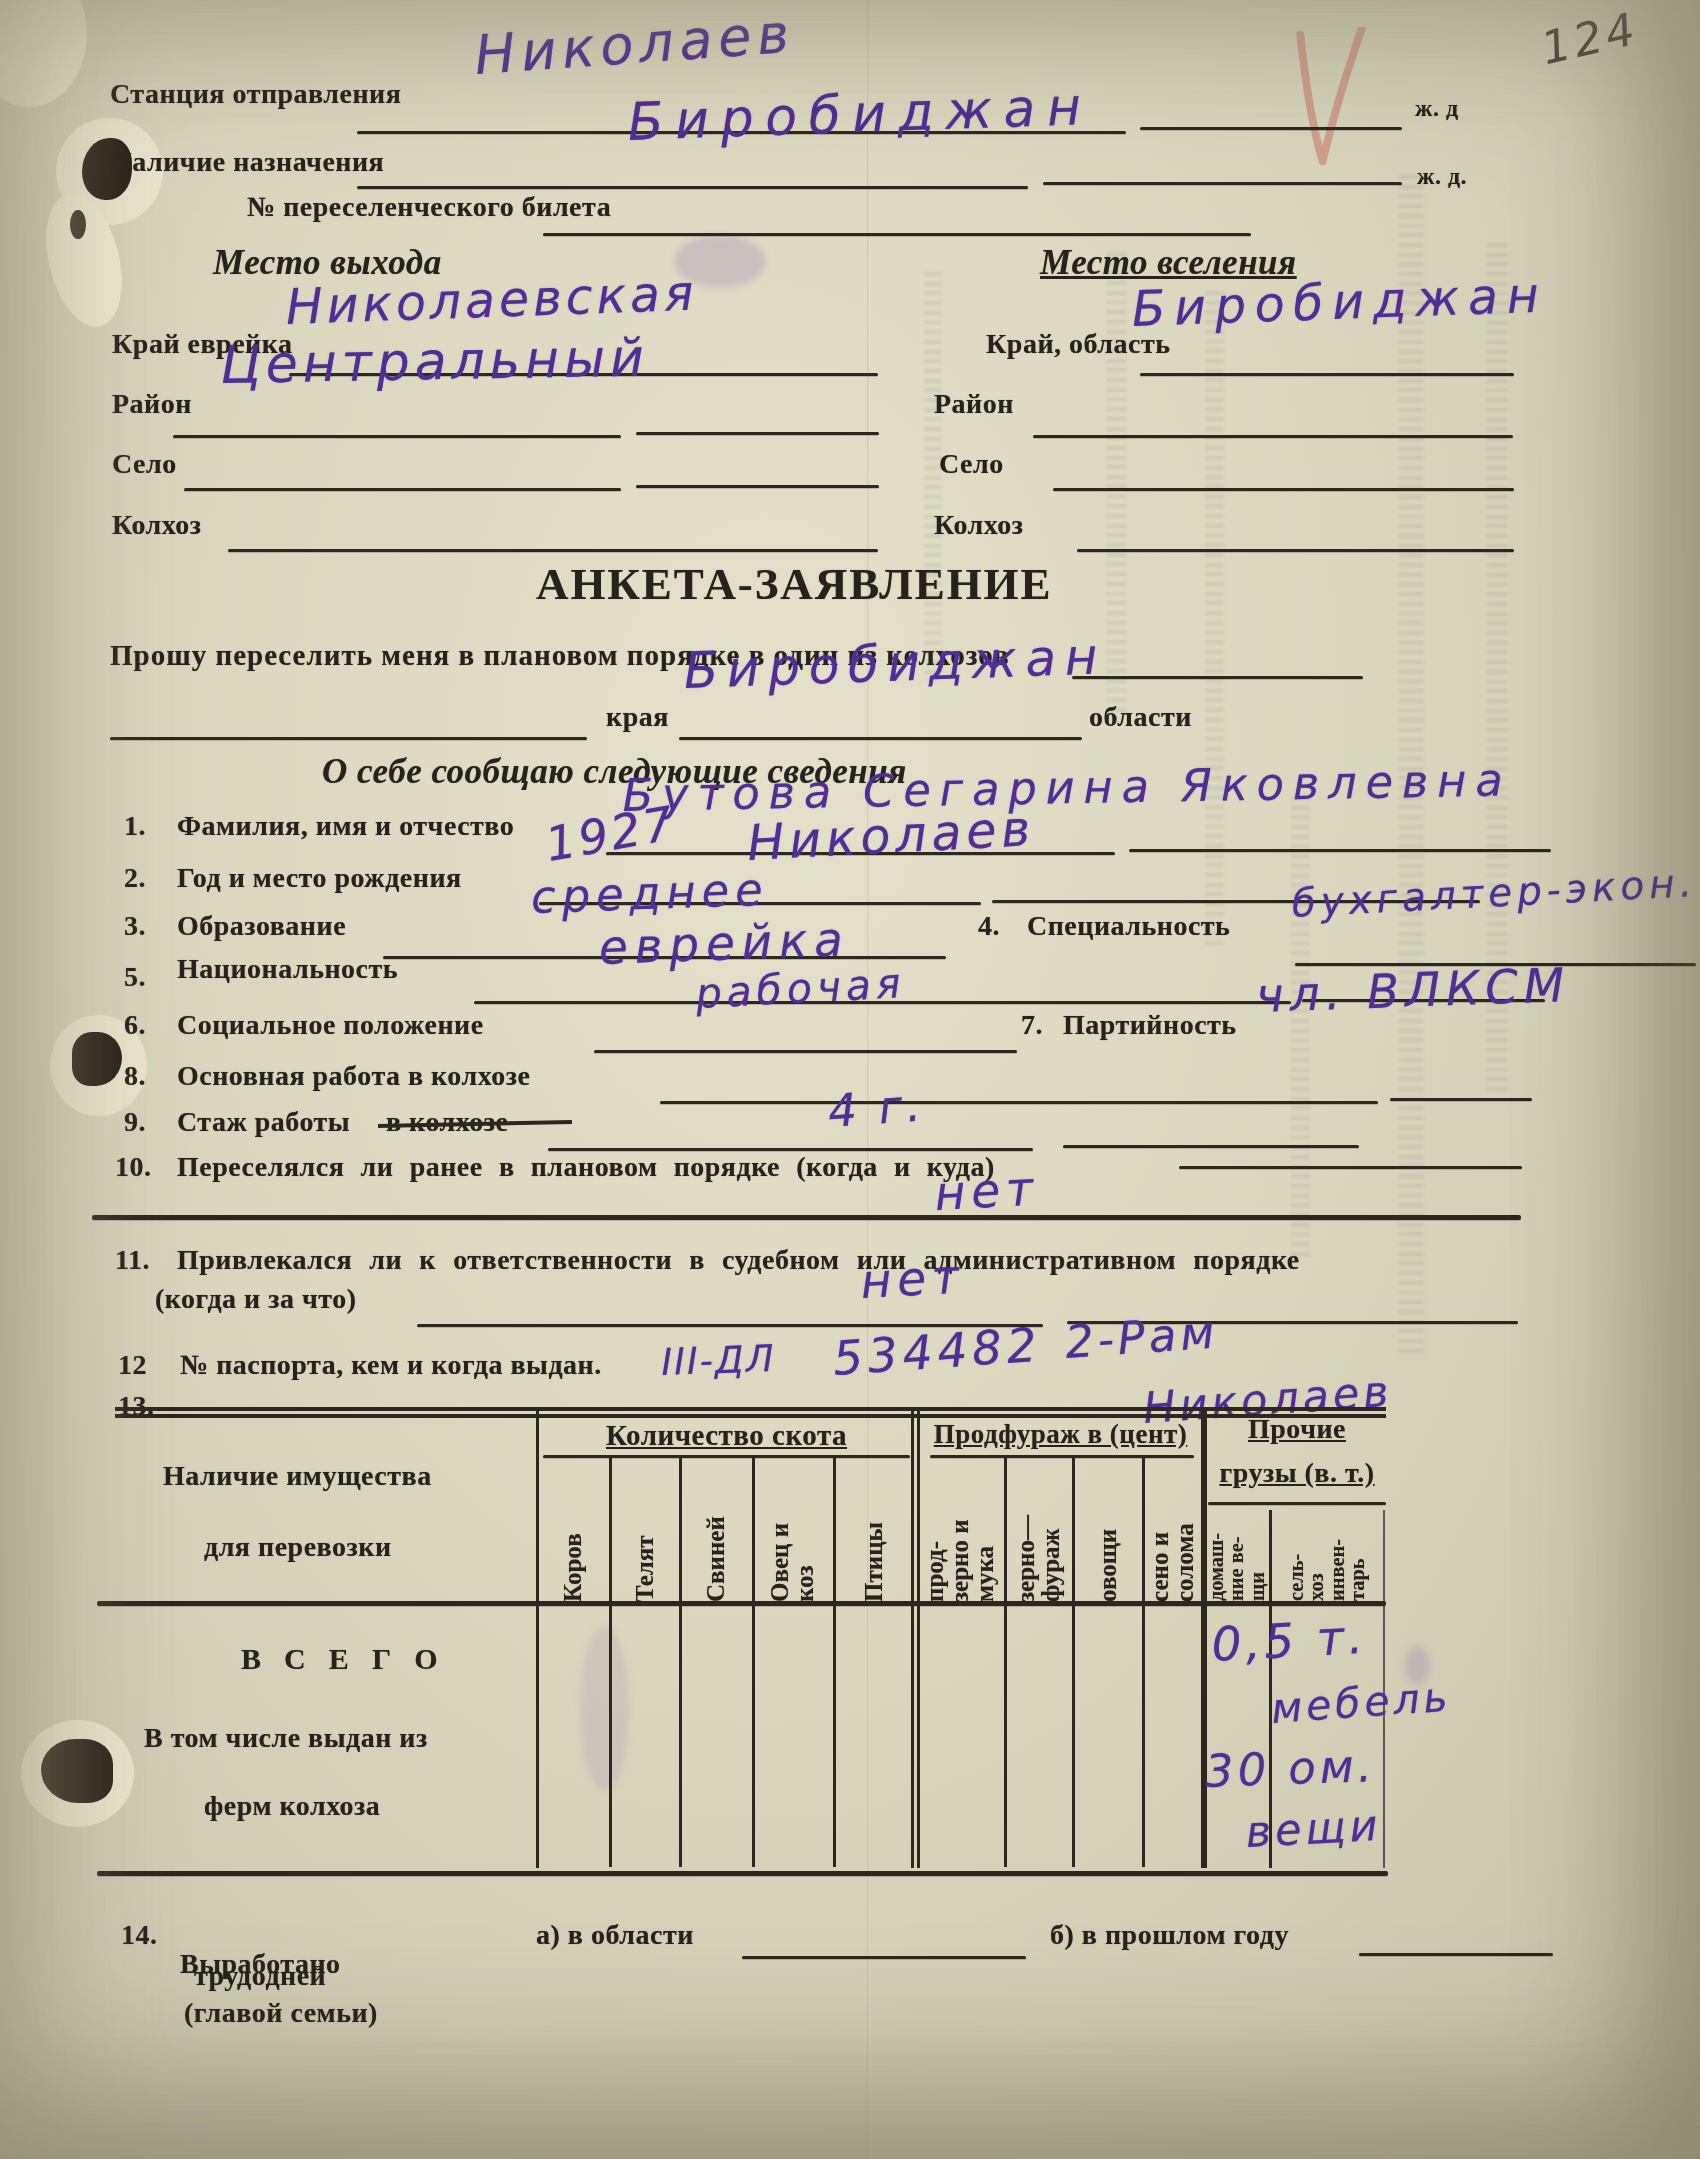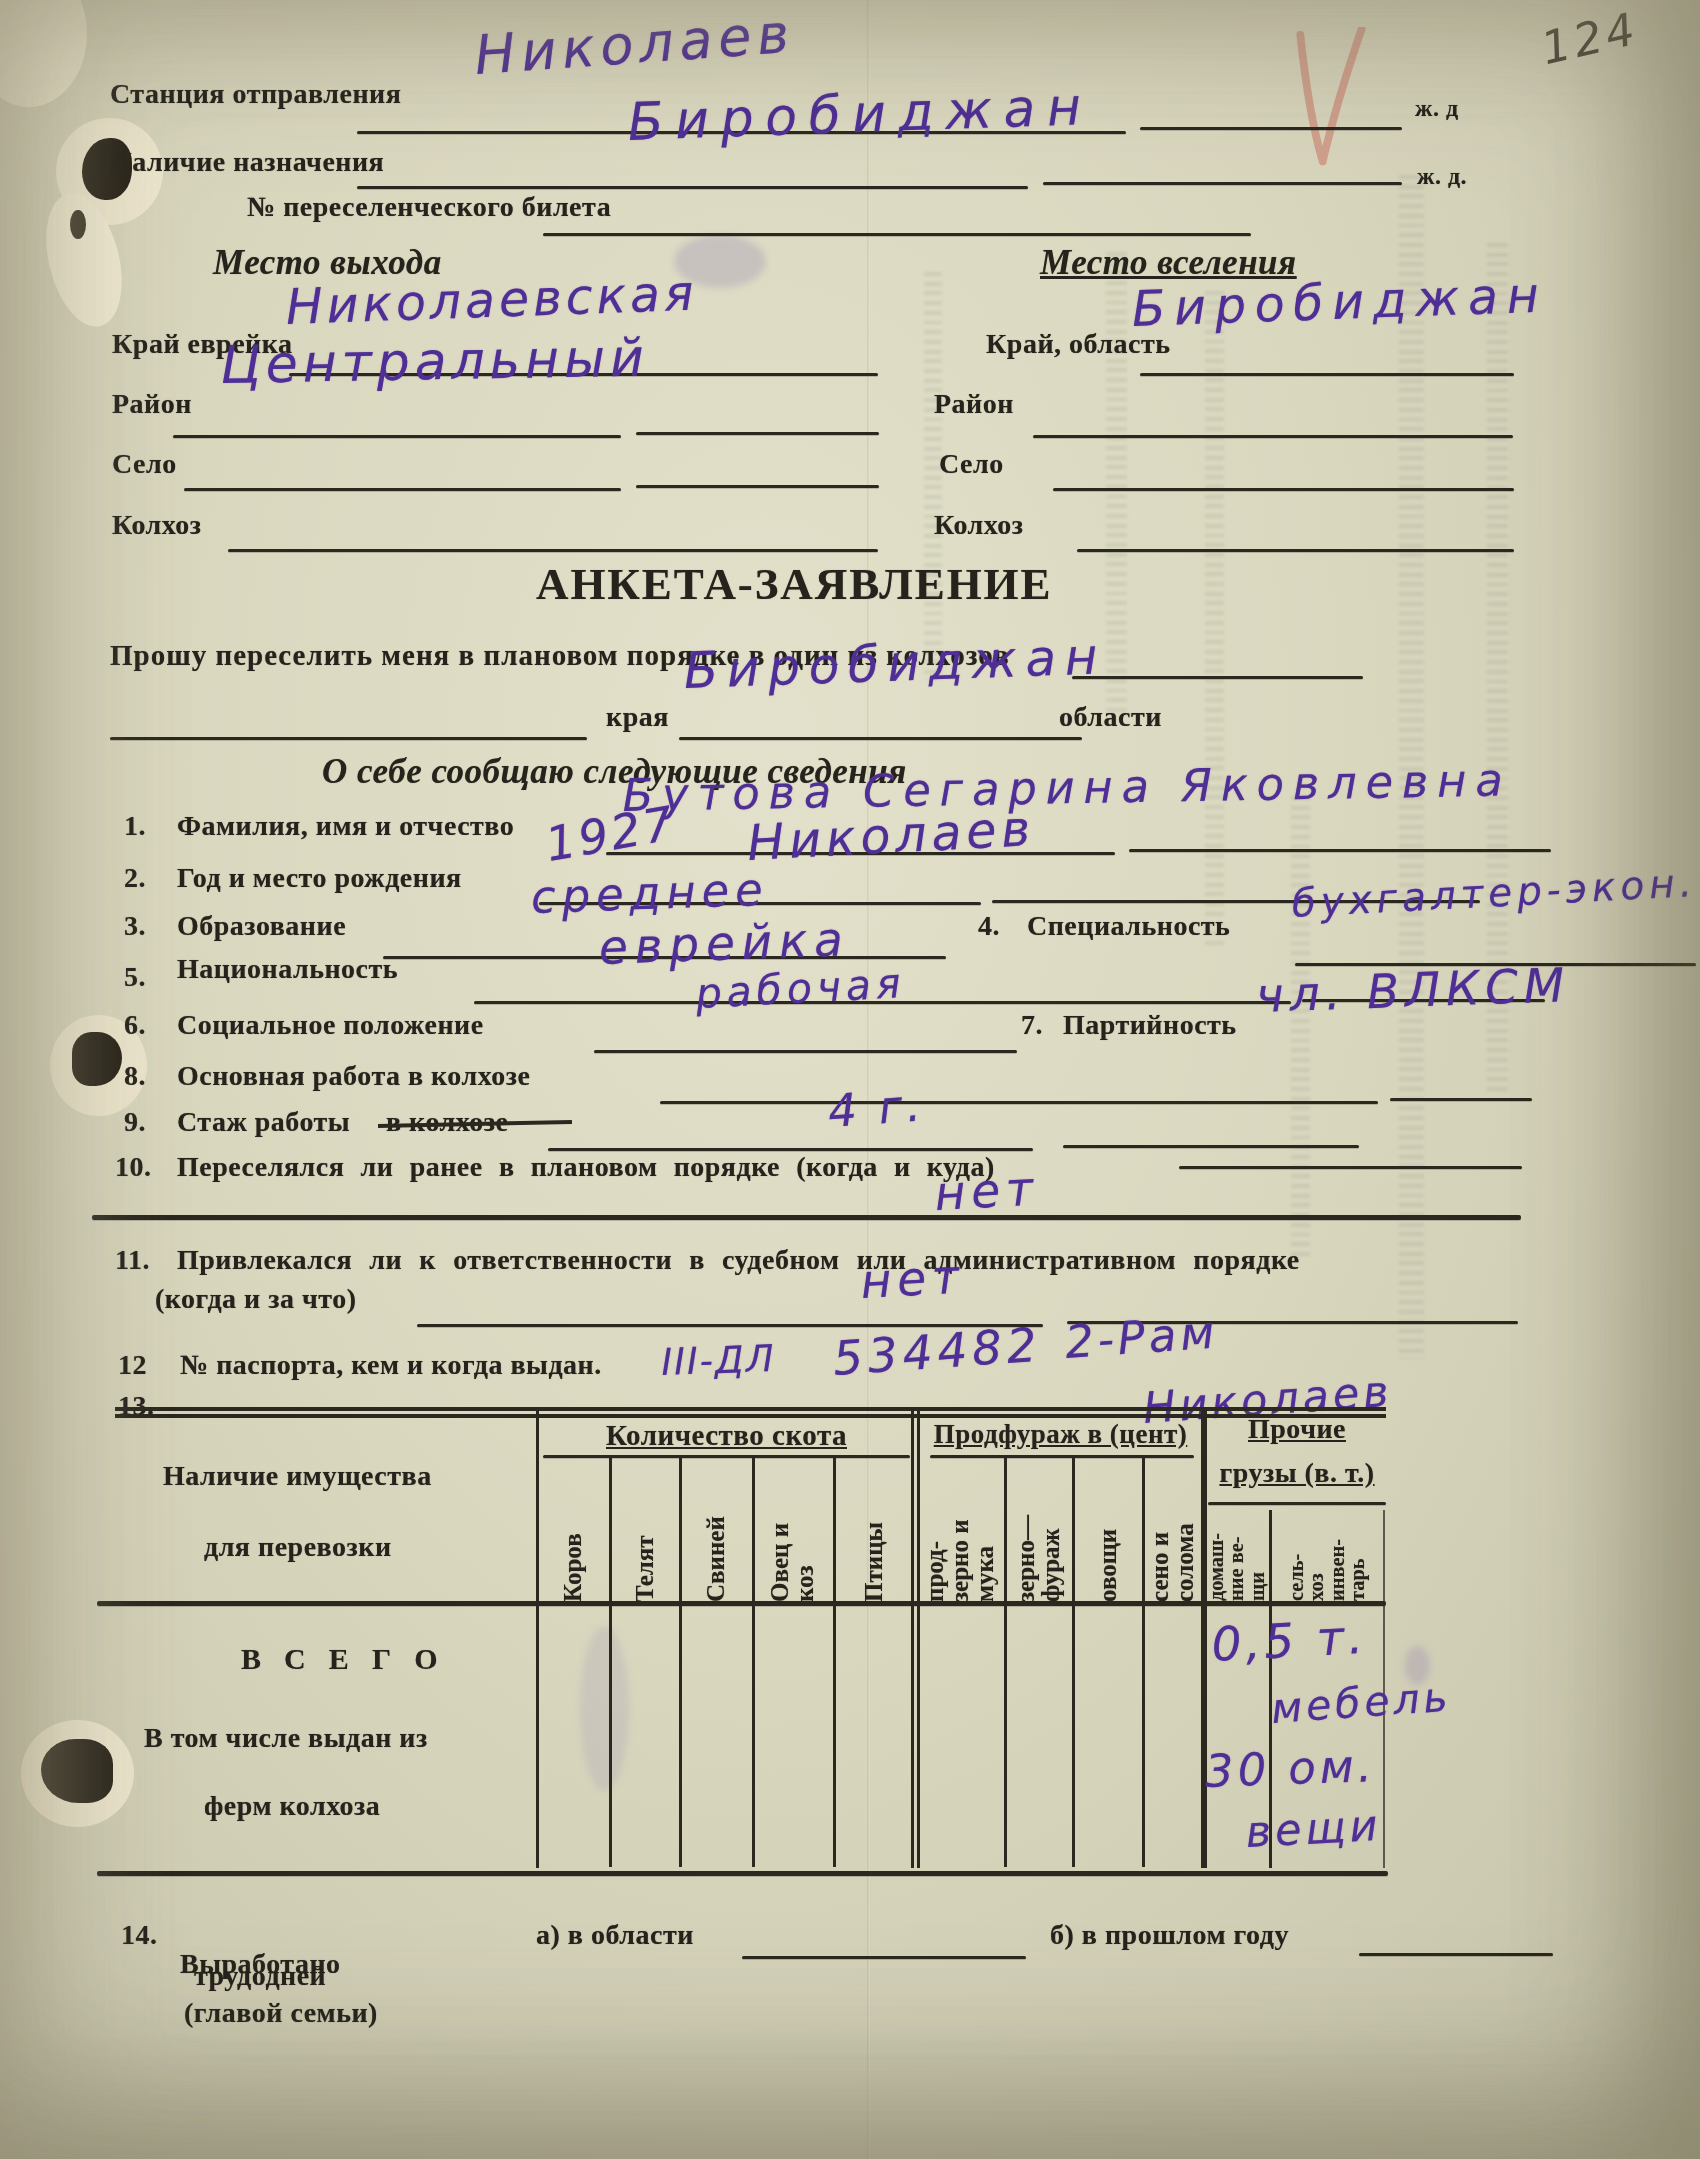--- a/index.html
+++ b/index.html
@@ -126,21 +126,21 @@
 
   <div class="print" style="left:536px;top:558px;font-size:45px;letter-spacing:1.9px;">АНКЕТА-ЗАЯВЛЕНИЕ</div>
 
   <div class="print" style="left:110px;top:639px;font-size:29px;letter-spacing:1px;">Прошу переселить меня в плановом порядке в один из колхозов</div>
   <div class="rule" style="left:1072px;top:676px;width:291px;"></div>
 
   <div class="rule" style="left:110px;top:737px;width:477px;"></div>
   <div class="print" style="left:606px;top:701px;">края</div>
   <div class="hw" style="left:685px;top:642px;font-size:50px;letter-spacing:8.7px;transform:rotate(-2deg);">Биробиджан</div>
   <div class="rule" style="left:679px;top:737px;width:403px;"></div>
-  <div class="print" style="left:1059px;top:701px;">области</div>
+  <div class="print" style="left:1089px;top:701px;">области</div>
 
   <div class="print ital" style="left:322px;top:752px;font-size:35px;">О себе сообщаю следующие сведения</div>
 
   <div class="print" style="left:124px;top:810px;">1.</div>
   <div class="print" style="left:177px;top:810px;">Фамилия, имя и отчество</div>
   <div class="hw" style="left:623px;top:769px;font-size:45px;letter-spacing:8.7px;transform:rotate(-1deg);">Бутова Сегарина Яковлевна</div>
   <div class="rule" style="left:606px;top:852px;width:509px;"></div>
   <div class="rule" style="left:1129px;top:849px;width:422px;"></div>
 
   <div class="print" style="left:124px;top:862px;">2.</div>

